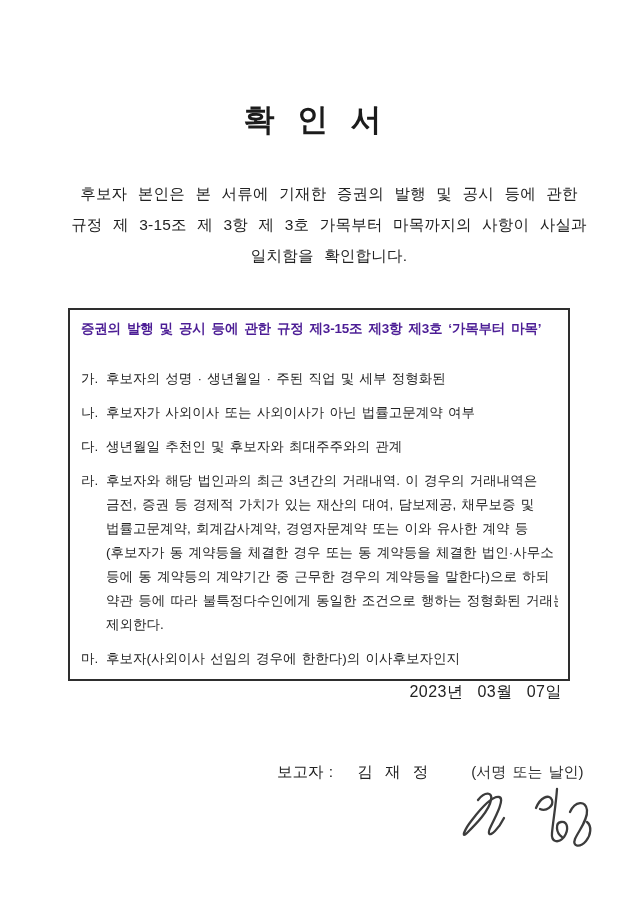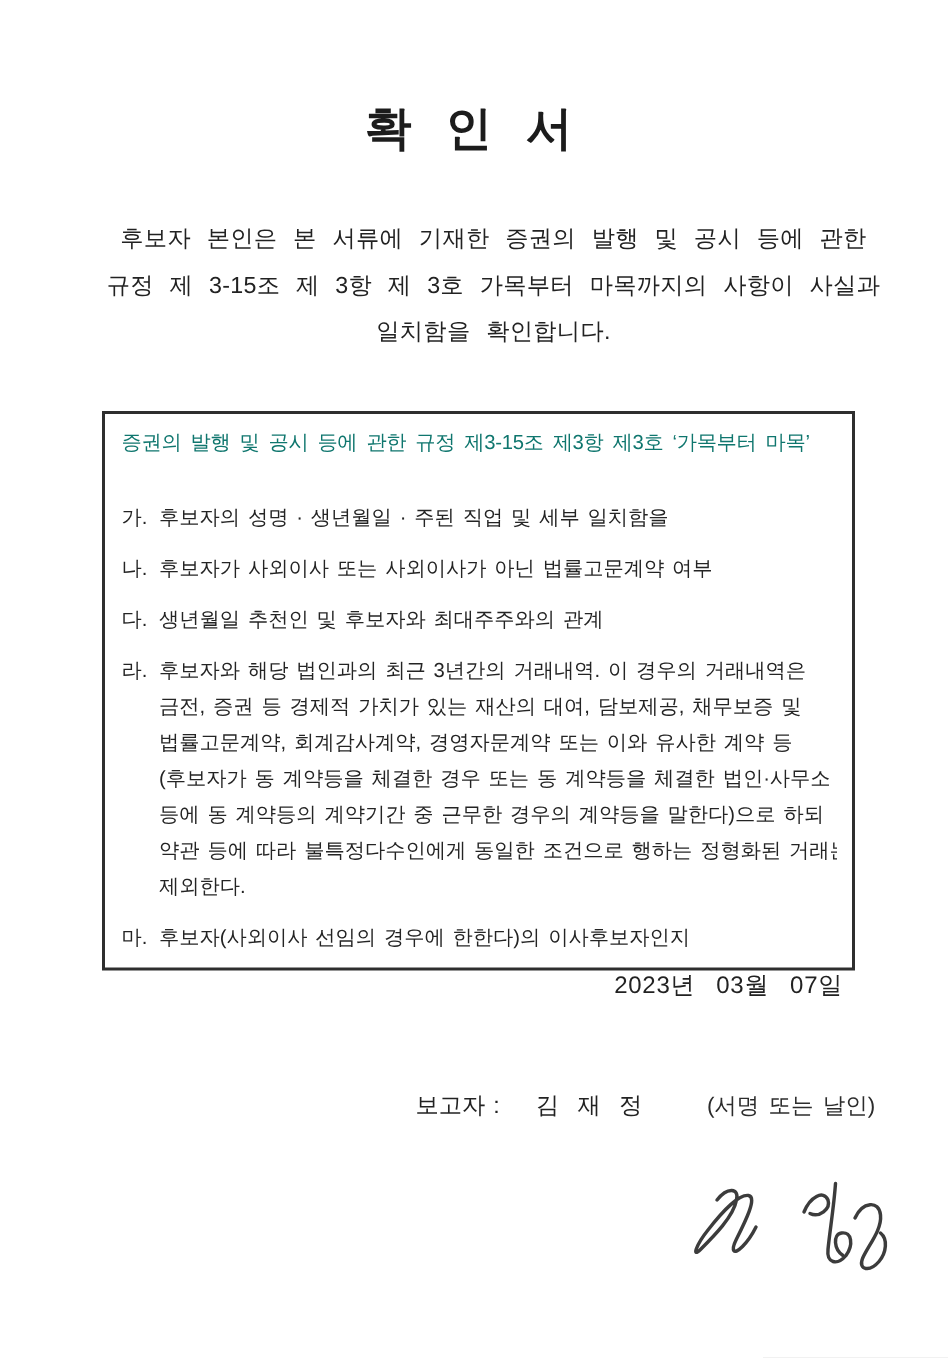--- a/index.html
+++ b/index.html
@@ -8,21 +8,21 @@
     position: relative;
     width: 632px;
     height: 905px;
     margin: 0 auto;
     background: #ffffff;
     color: #1f1f1f;
     font-family: "Liberation Sans", "DejaVu Sans", sans-serif;
     overflow: hidden;
   }
   .doc-title {
-    margin-top: 64px;
+    margin-top: 98px;
     text-align: center;
     font-size: 31px;
     font-weight: 700;
     line-height: 44px;
     letter-spacing: 7px;
     color: #1c1c1c;
   }
   .intro-par {
     margin: 36px 42px 0 68px;
     font-size: 15.5px;
@@ -35,26 +35,26 @@
   }
   .rule-box {
     margin: 37px 0 0 68px;
     width: 502px;
     border: 2px solid #2e2e2e;
     padding: 9px 10px 8px 11px;
     overflow: hidden;
   }
   .box-heading {
     font-size: 13.5px;
-    font-weight: 400;
+    font-weight: 700;
     line-height: 20px;
     word-spacing: 2.5px;
     letter-spacing: -0.2px;
     white-space: nowrap;
-    color: #0f766e;
+    color: #4c1d95;
     margin-bottom: 28px;
   }
   .box-item {
     display: flex;
     font-size: 13.5px;
     line-height: 24px;
     margin-top: 10px;
     word-spacing: 1.5px;
     color: #242424;
   }
@@ -107,21 +107,21 @@
 
   <p class="intro-par">후보자 본인은 본 서류에 기재한 증권의 발행 및 공시 등에 관한
 규정 제 3-15조 제 3항 제 3호 가목부터 마목까지의 사항이 사실과
 일치함을 확인합니다.</p>
 
   <div class="rule-box">
     <div class="box-heading">증권의 발행 및 공시 등에 관한 규정 제3-15조 제3항 제3호 ‘가목부터 마목’</div>
 
     <div class="box-item">
       <span class="item-label">가.</span>
-      <span class="item-text">후보자의 성명 · 생년월일 · 주된 직업 및 세부 일치함을</span>
+      <span class="item-text">후보자의 성명 · 생년월일 · 주된 직업 및 세부 정형화된</span>
     </div>
     <div class="box-item">
       <span class="item-label">나.</span>
       <span class="item-text">후보자가 사외이사 또는 사외이사가 아닌 법률고문계약 여부</span>
     </div>
     <div class="box-item">
       <span class="item-label">다.</span>
       <span class="item-text">생년월일 추천인 및 후보자와 최대주주와의 관계</span>
     </div>
     <div class="box-item">

